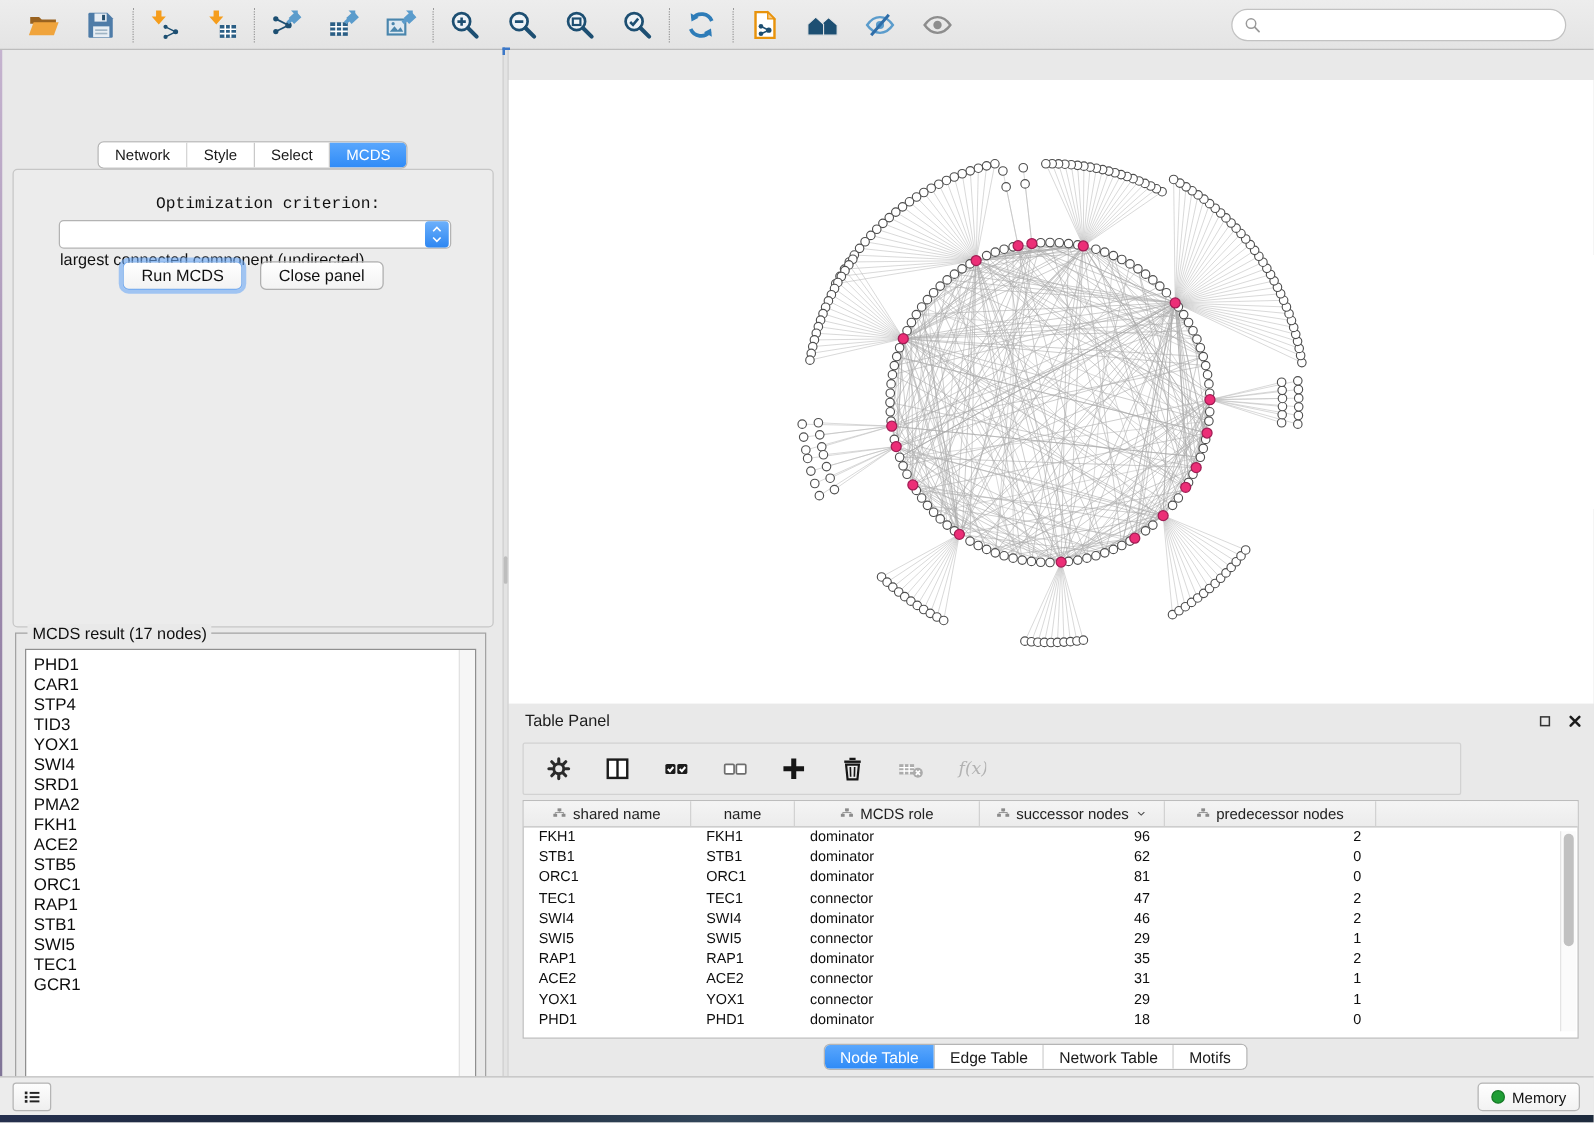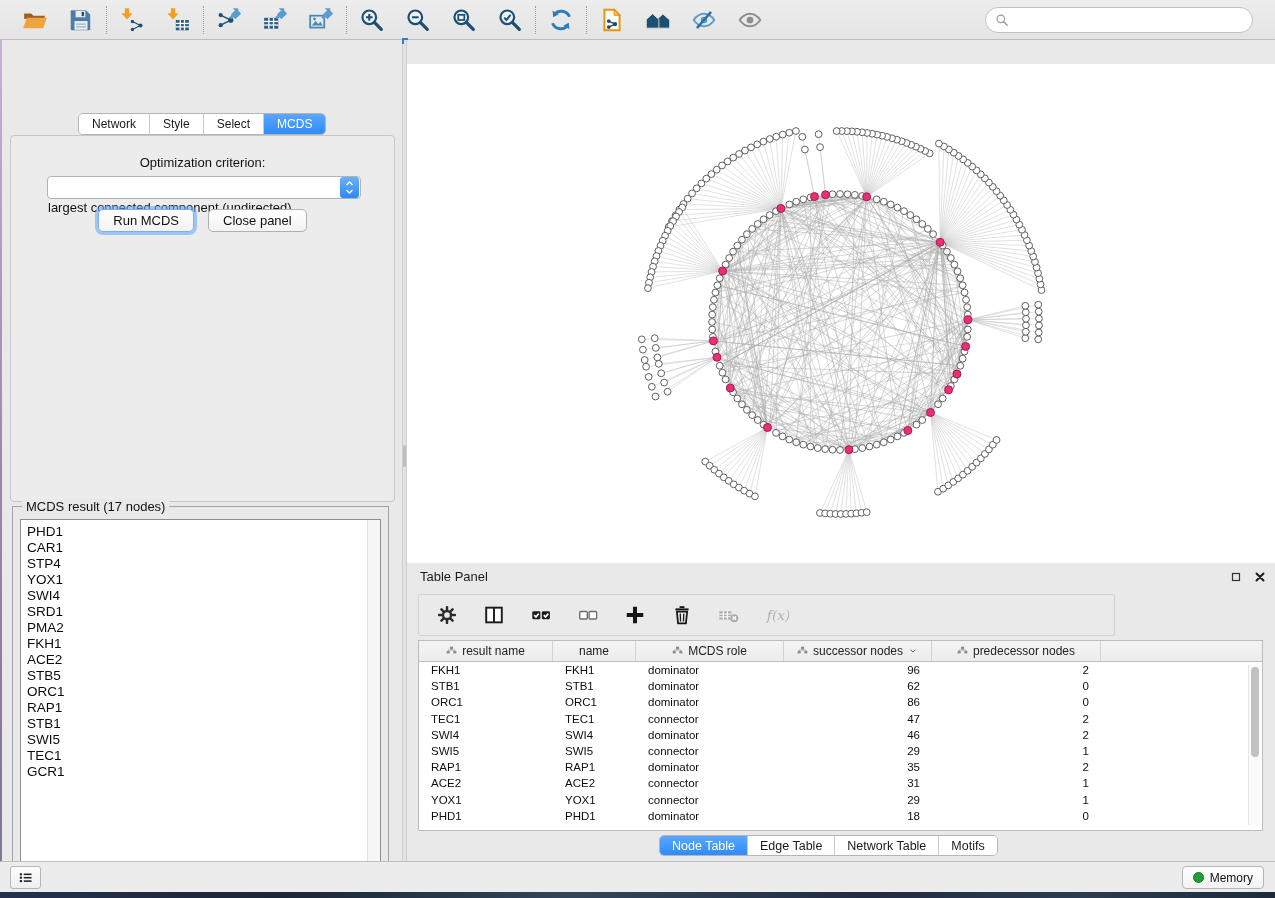--- a/index.html
+++ b/index.html
@@ -34,21 +34,21 @@
   .seg { position:absolute; display:inline-flex; border:1px solid #b5b5b5; border-radius:5px;
     background:#fff; overflow:hidden; height:22px; }
   .seg .segitem { font-size:12px; color:#1a1a1a; padding:0 13px; display:flex; align-items:center;
     border-right:1px solid #c9c9c9; background:#fff; cursor:default; white-space:nowrap; }
   .seg .segitem:last-child { border-right:none; }
   .seg .segitem.active { background:linear-gradient(#5aa7fd,#2f8bf7); color:#fff; }
   .cp-tabs { left:76px; top:73px; }
 
   .pane { position:absolute; left:8px; top:95px; width:385px; height:367px;
     background:#ececec; border:1px solid #c6c6c6; border-radius:4px; }
-  .opt-label { position:absolute; left:0; top:19px; width:100%; text-align:center; font-size:13px; color:#111; }
+  .opt-label { position:absolute; left:12px; top:19px; width:100%; text-align:center; font-size:13px; color:#111;font-family:Liberation Mono, monospace; }
   .combo { position:absolute; left:36px; top:40px; width:314px; height:23px; background:#fff;
     border:1px solid #b3b3b3; border-radius:4px; display:flex; align-items:center; cursor:default; }
   .combo-text { flex:1; font-size:13px; color:#111; white-space:nowrap;margin-top:40px; }
   .combo-btn { width:19px; height:21px; margin-right:1px; border-radius:3px;
     background:linear-gradient(#6cb0fb,#2e87f2); display:flex; flex-direction:column;
     align-items:center; justify-content:center; gap:1px; }
   .combo-btn svg { width:9px; height:7px; display:block; }
   .btnrow { position:absolute; left:0; top:73px; width:100%; display:flex; justify-content:center; gap:14px; }
   .pushbtn { font-size:13px; color:#111; background:linear-gradient(#ffffff,#f3f3f3);
     border:1px solid #b0b0b0; border-radius:5px; padding:3px 14px; cursor:default; }
@@ -81,21 +81,21 @@
   .tl.yellow { left:28px; background:#f5bd41; border:1px solid #d9a132; }
   .tl.green { left:48px; background:#3fc43f; border:1px solid #2ea42e; }
   .net-title { position:absolute; left:448px; top:3px; font-size:13.5px; color:#2a2a2a; }
   .net-canvas { position:absolute; left:0; top:22px; width:868px; height:499px; background:#fff; }
   .net-canvas svg { position:absolute; inset:0; }
 
   
   .tablepanel { position:absolute; left:0; top:523px; width:868px; height:298px; background:#e9e9e9; }
   .tp-header { position:absolute; left:0; top:0; width:100%; height:26px; }
   .tp-title { font-size:13px; color:#1c1c1c; padding:6px 0 0 13px; }
-  .tp-toolbar { position:absolute; left:11px; top:31px; width:697px; height:42px;
+  .tp-toolbar { position:absolute; left:11px; top:31px; width:751px; height:42px;
     background:#eaeaea; border:1px solid #d2d2d2; border-radius:2px;
     display:flex; align-items:center; gap:21px; padding-left:15px; }
   .ttbtn { width:26px; height:26px; border:none; background:transparent; display:flex; align-items:center; justify-content:center; }
   .ttbtn svg { width:22px; height:22px; }
   .ttbtn.wide svg { width:34px; height:22px; }
 
   .tbl { position:absolute; left:11px; top:77px; width:845px; height:191px; background:#fff;
     border:1px solid #bcbcbc; }
   .tbl-header { display:flex; height:21px; background:linear-gradient(#f4f4f4,#ececec);
     border-bottom:1px solid #bfbfbf; }
@@ -351,20 +351,21 @@
       </div>
     </div>
 
     <div class="groupbox">
       <span class="legend">MCDS result (17 nodes)</span>
       <div class="mcds-list">
         <div class="mcds-items" id="mcds-items">
             <div class="list-item">PHD1</div>
             <div class="list-item">CAR1</div>
             <div class="list-item">STP4</div>
+            <div class="list-item">TID3</div>
             <div class="list-item">YOX1</div>
             <div class="list-item">SWI4</div>
             <div class="list-item">SRD1</div>
             <div class="list-item">PMA2</div>
             <div class="list-item">FKH1</div>
             <div class="list-item">ACE2</div>
             <div class="list-item">STB5</div>
             <div class="list-item">ORC1</div>
             <div class="list-item">RAP1</div>
             <div class="list-item">STB1</div>
@@ -1245,21 +1246,21 @@
               <svg viewBox="0 0 24 24" class="tree">
                 <g fill="#8b8b8b">
                   <rect x="8.8" y="1.5" width="6.6" height="5.2"></rect>
                   <rect x="1.5" y="11" width="6.6" height="5.2"></rect>
                   <rect x="16" y="11" width="6.6" height="5.2"></rect>
                 </g>
                 <g stroke="#8b8b8b" stroke-width="1.6" fill="none">
                   <path d="M12.1 6.7v2.1M4.8 11V8.8h14.5V11"></path>
                 </g>
               </svg>
-              <span>result name</span>
+              <span>shared name</span>
             </div>
             <div class="hcell" style="width: 83px;">
               <span>name</span>
             </div>
             <div class="hcell" style="width: 148px;">
               <svg viewBox="0 0 24 24" class="tree">
                 <g fill="#8b8b8b">
                   <rect x="8.8" y="1.5" width="6.6" height="5.2"></rect>
                   <rect x="1.5" y="11" width="6.6" height="5.2"></rect>
                   <rect x="16" y="11" width="6.6" height="5.2"></rect>
@@ -1312,21 +1313,21 @@
               <div class="tcell l" style="width: 134px;">STB1</div>
               <div class="tcell l" style="width: 83px;">STB1</div>
               <div class="tcell l" style="width: 148px;">dominator</div>
               <div class="tcell r" style="width: 148px;">62</div>
               <div class="tcell r" style="width: 169px;">0</div>
             </div>
             <div class="trow">
               <div class="tcell l" style="width: 134px;">ORC1</div>
               <div class="tcell l" style="width: 83px;">ORC1</div>
               <div class="tcell l" style="width: 148px;">dominator</div>
-              <div class="tcell r" style="width: 148px;">86</div>
+              <div class="tcell r" style="width: 148px;">81</div>
               <div class="tcell r" style="width: 169px;">0</div>
             </div>
             <div class="trow">
               <div class="tcell l" style="width: 134px;">TEC1</div>
               <div class="tcell l" style="width: 83px;">TEC1</div>
               <div class="tcell l" style="width: 148px;">connector</div>
               <div class="tcell r" style="width: 148px;">47</div>
               <div class="tcell r" style="width: 169px;">2</div>
             </div>
             <div class="trow">

